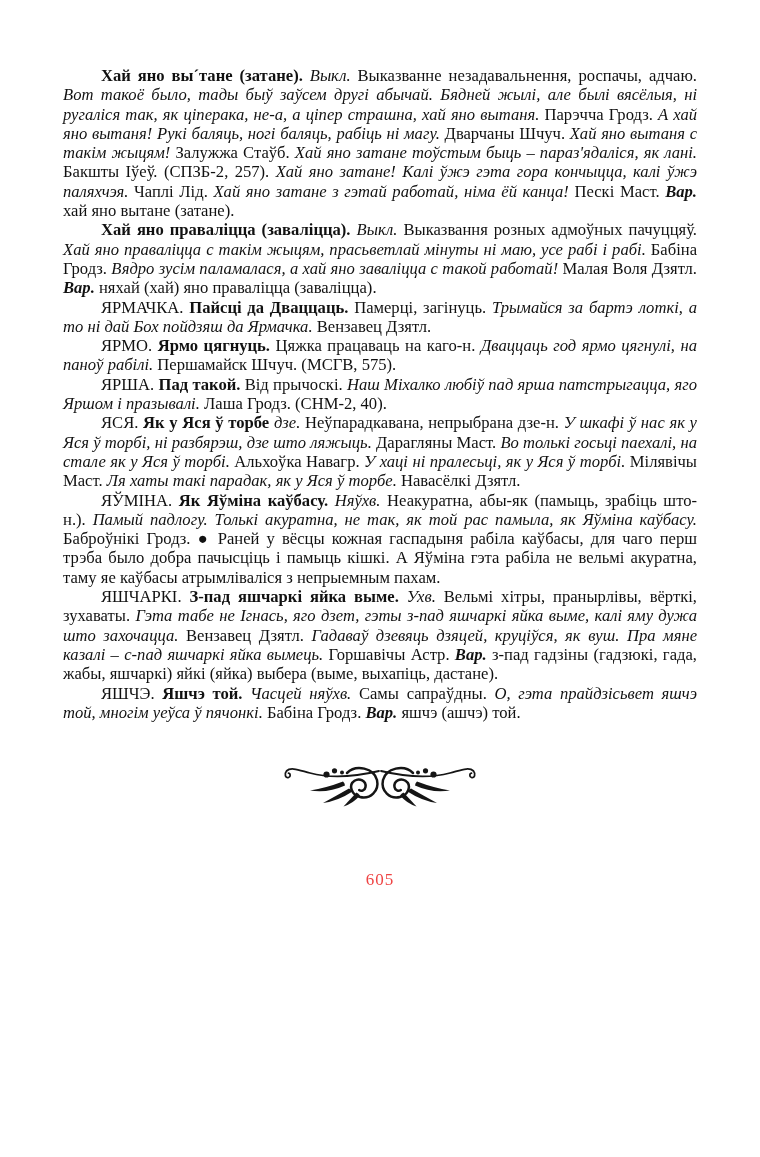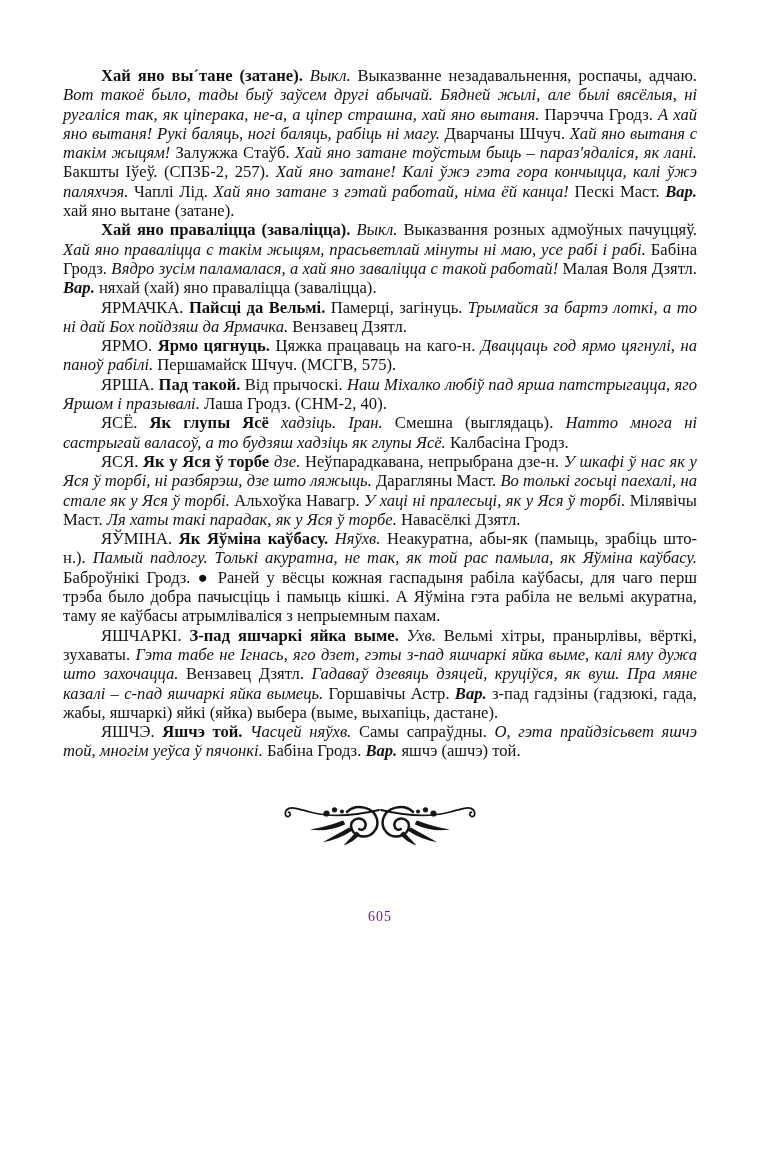--- a/index.html
+++ b/index.html
@@ -36,37 +36,36 @@
   .run-bolditalic { font-weight: 700; font-style: italic; }
   .ornament {
     margin-top: 38px;
     text-align: center;
     height: 52px;
   }
   .ornament svg { display: inline-block; }
   .page-number {
     margin-top: 58px;
     text-align: center;
-    font-size: 14px;
+    font-size: 17px;
     letter-spacing: 1px;
-    color: #701a75;
+    color: #ef4444;
   }
 </style>
 </head>
 <body style="background: rgb(255, 255, 255); color: rgb(17, 17, 17);">
 
 <div class="page">
 
   <main class="text-block">
       <p class="para"><span class="run-bold">Хай яно вы´тане (затане). </span><span class="run-italic">Выкл.</span><span class="run-normal"> Выказванне незадавальнення, роспачы, адчаю. </span><span class="run-italic">Вот такоё было, тады быў заўсем другі абычай. Бядней жылі, але былі вясёлыя, ні ругаліся так, як ціперака, не-а, а ціпер страшна, хай яно вытаня.</span><span class="run-normal"> Парэчча Гродз. </span><span class="run-italic">А хай яно вытаня! Рукі баляць, ногі баляць, рабіць ні магу.</span><span class="run-normal"> Дварчаны Шчуч. </span><span class="run-italic">Хай яно вытаня с такім жыцям!</span><span class="run-normal"> Залужжа Стаўб. </span><span class="run-italic">Хай яно затане тоўстым быць – параз'ядаліся, як лані.</span><span class="run-normal"> Бакшты Іўеў. (СПЗБ-2, 257). </span><span class="run-italic">Хай яно затане! Калі ўжэ гэта гора кончыцца, калі ўжэ паляхчэя.</span><span class="run-normal"> Чаплі Лід. </span><span class="run-italic">Хай яно затане з гэтай работай, німа ёй канца!</span><span class="run-normal"> Пескі Маст. </span><span class="run-bolditalic">Вар.</span><span class="run-normal"> хай яно вытане (затане).</span></p>
       <p class="para"><span class="run-bold">Хай яно праваліцца (заваліцца). </span><span class="run-italic">Выкл.</span><span class="run-normal"> Выказвання розных адмоўных пачуццяў. </span><span class="run-italic">Хай яно праваліцца с такім жыцям, прасьветлай мінуты ні маю, усе рабі і рабі.</span><span class="run-normal"> Бабіна Гродз. </span><span class="run-italic">Вядро зусім паламалася, а хай яно заваліцца с такой работай!</span><span class="run-normal"> Малая Воля Дзятл. </span><span class="run-bolditalic">Вар.</span><span class="run-normal"> няхай (хай) яно праваліцца (заваліцца).</span></p>
-      <p class="para"><span class="run-normal">ЯРМАЧКА. </span><span class="run-bold">Пайсці да Вельмі.</span><span class="run-normal"> Памерці, загінуць. </span><span class="run-italic">Трымайся за бартэ лоткі, а то ні дай Бох пойдзяш да Ярмачка.</span><span class="run-normal"> Вензавец Дзятл.</span></p>
+      <p class="para"><span class="run-normal">ЯРМАЧКА. </span><span class="run-bold">Пайсці да Дваццаць.</span><span class="run-normal"> Памерці, загінуць. </span><span class="run-italic">Трымайся за бартэ лоткі, а то ні дай Бох пойдзяш да Ярмачка.</span><span class="run-normal"> Вензавец Дзятл.</span></p>
       <p class="para"><span class="run-normal">ЯРМО. </span><span class="run-bold">Ярмо цягнуць.</span><span class="run-normal"> Цяжка працаваць на каго-н. </span><span class="run-italic">Дваццаць год ярмо цягнулі, на паноў рабілі.</span><span class="run-normal"> Першамайск Шчуч. (МСГВ, 575).</span></p>
       <p class="para"><span class="run-normal">ЯРША. </span><span class="run-bold">Пад такой.</span><span class="run-normal"> Від прычоскі. </span><span class="run-italic">Наш Міхалко любіў пад ярша патстрыгацца, яго Яршом і празывалі.</span><span class="run-normal"> Лаша Гродз. (СНМ-2, 40).</span></p>
-      <p class="para"><span class="run-normal">ЯСЁ. </span><span class="run-bold">Як глупы Ясё</span><span class="run-italic"> хадзіць. Іран.</span><span class="run-normal"> Смешна (выглядаць). </span><span class="run-italic">Натто многа ні састрыгай валасоў, а то будзяш хадзіць як глупы Ясё.</span><span class="run-normal"> Калбасіна Гродз.</span></p>
       <p class="para"><span class="run-normal">ЯСЯ. </span><span class="run-bold">Як у Яся ў торбе</span><span class="run-italic"> дзе.</span><span class="run-normal"> Неўпарадкавана, непрыбрана дзе-н. </span><span class="run-italic">У шкафі ў нас як у Яся ў торбі, ні разбярэш, дзе што ляжыць.</span><span class="run-normal"> Дарагляны Маст. </span><span class="run-italic">Во толькі госьці паехалі, на стале як у Яся ў торбі.</span><span class="run-normal"> Альхоўка Навагр. </span><span class="run-italic">У хаці ні пралесьці, як у Яся ў торбі.</span><span class="run-normal"> Мілявічы Маст. </span><span class="run-italic">Ля хаты такі парадак, як у Яся ў торбе.</span><span class="run-normal"> Навасёлкі Дзятл.</span></p>
       <p class="para"><span class="run-normal">ЯЎМІНА. </span><span class="run-bold">Як Яўміна каўбасу. </span><span class="run-italic">Няўхв.</span><span class="run-normal"> Неакуратна, абы-як (памыць, зрабіць што-н.). </span><span class="run-italic">Памый падлогу. Толькі акуратна, не так, як той рас памыла, як Яўміна каўбасу.</span><span class="run-normal"> Баброўнікі Гродз. ● Раней у вёсцы кожная гаспадыня рабіла каўбасы, для чаго перш трэба было добра пачысціць і памыць кішкі. А Яўміна гэта рабіла не вельмі акуратна, таму яе каўбасы атрымліваліся з непрыемным пахам.</span></p>
       <p class="para"><span class="run-normal">ЯШЧАРКІ. </span><span class="run-bold">З-пад яшчаркі яйка выме. </span><span class="run-italic">Ухв.</span><span class="run-normal"> Вельмі хітры, пранырлівы, вёрткі, зухаваты. </span><span class="run-italic">Гэта табе не Ігнась, яго дзет, гэты з-пад яшчаркі яйка выме, калі яму дужа што захочацца.</span><span class="run-normal"> Вензавец Дзятл. </span><span class="run-italic">Гадаваў дзевяць дзяцей, круціўся, як вуш. Пра мяне казалі – с-пад яшчаркі яйка вымець.</span><span class="run-normal"> Горшавічы Астр. </span><span class="run-bolditalic">Вар.</span><span class="run-normal"> з-пад гадзіны (гадзюкі, гада, жабы, яшчаркі) яйкі (яйка) выбера (выме, выхапіць, дастане).</span></p>
       <p class="para"><span class="run-normal">ЯШЧЭ. </span><span class="run-bold">Яшчэ той. </span><span class="run-italic">Часцей няўхв.</span><span class="run-normal"> Самы сапраўдны. </span><span class="run-italic">О, гэта прайдзісьвет яшчэ той, многім уеўса ў пячонкі.</span><span class="run-normal"> Бабіна Гродз. </span><span class="run-bolditalic">Вар.</span><span class="run-normal"> яшчэ (ашчэ) той.</span></p>
     </main>
 
   <div class="ornament">
     <svg width="200" height="52" viewBox="0 0 200 52" xmlns="http://www.w3.org/2000/svg" aria-hidden="true">
       <g id="flourish-half" fill="#151515" stroke="none">
 

